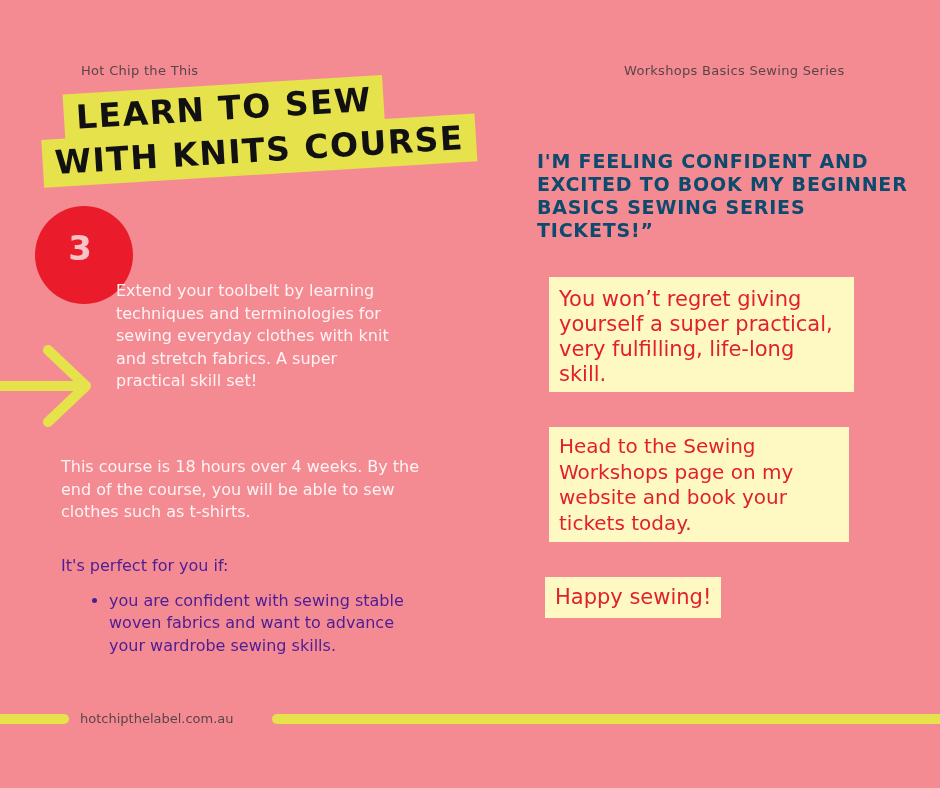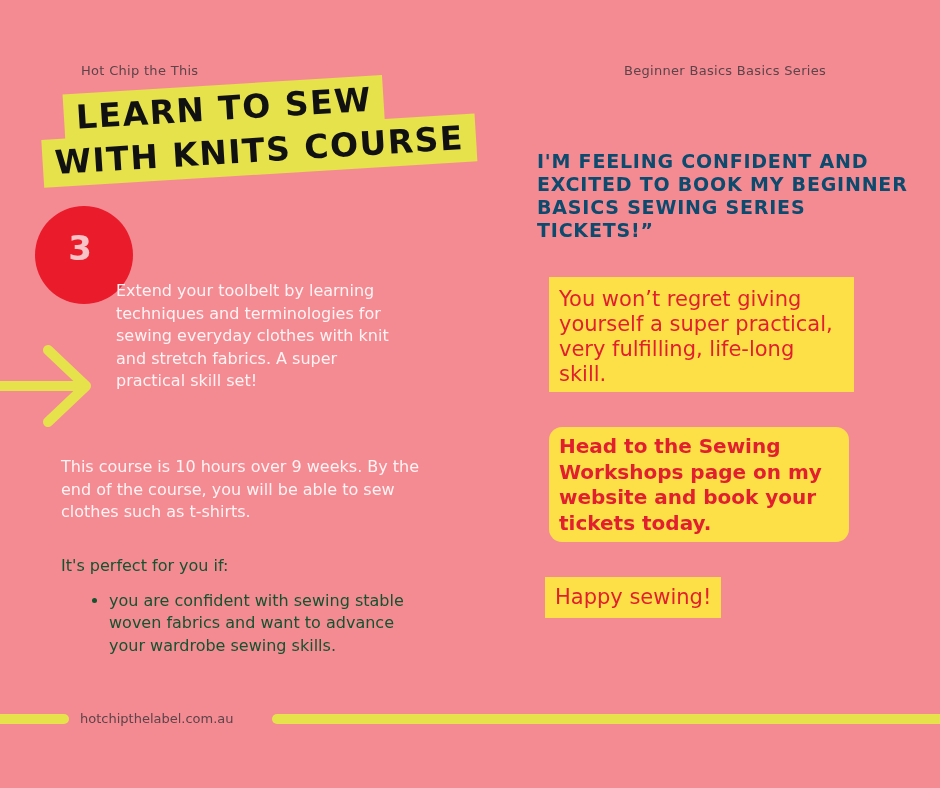--- a/index.html
+++ b/index.html
@@ -12,55 +12,55 @@
         letter-spacing:1.5px; padding:4px 12px; white-space:nowrap; font-family:"DejaVu Sans", sans-serif; }
   .hl1 { left:24px; top:10px; }
   .hl2 { left:0px; top:54px; }
   .badge { position:absolute; left:35px; top:206px; width:98px; height:98px; border-radius:50%; background:#ea1b2a;
            color:#f7c3c7; font-size:34px; font-weight:bold; display:flex; align-items:flex-start; justify-content:center;
            padding-top:0; box-sizing:border-box; }
   .badge span { margin-top:22px; margin-left:-8px; }
   .arrow { position:absolute; left:0; top:342px; }
   .desc { position:absolute; left:116px; top:280px; width:290px; color:#fff3f3; font-size:16px; line-height:22.5px; }
   .p2 { position:absolute; left:61px; top:456px; width:360px; color:#fff3f3; font-size:16px; line-height:22.5px; }
-  .p3 { position:absolute; left:61px; top:555px; width:360px; color:#14532d; font-size:16px; line-height:22.5px; }
+  .p3 { position:absolute; left:61px; top:555px; width:360px; color:#4c1d95; font-size:16px; line-height:22.5px; }
   .p3 ul { margin:0; padding-left:36px; }
   .p3 li { margin:12px; }
   .footer-line-l { position:absolute; left:0; top:714px; width:69px; height:10px; background:#e6e24c; border-radius:0 6px 6px 0; }
   .footer-line-r { position:absolute; left:272px; top:714px; width:668px; height:10px; background:#e6e24c; border-radius:6px 0 0 6px; }
   .footer-url { position:absolute; left:80px; top:711px; font-size:13px; color:#5c4448; }
   .quote { position:absolute; left:537px; top:150px; width:380px; color:#0c4a6e; font-weight:bold; font-size:19px;
            line-height:23px; letter-spacing:0.8px; font-family:"DejaVu Sans", sans-serif; }
-  .box { position:absolute; background:#fde047; color:#e21f2f; }
+  .box { position:absolute; background:#fef9c3; color:#e21f2f; }
   .box1 { left:549px; top:277px; padding:10px 10px 5px 10px; font-size:21px; line-height:25px; width:285px; }
-  .box2 { left:549px; top:427px; padding:7px 10px 6px 10px; font-size:20px; line-height:25.5px; font-weight:bold; width:280px;border-radius:13px; }
+  .box2 { left:549px; top:427px; padding:7px 10px 6px 10px; font-size:20px; line-height:25.5px; font-weight:normal; width:280px; }
   .box3 { left:545px; top:577px; padding:8px 10px; font-size:21px; line-height:25px; }
 </style>
 </head>
 <body>
 
 <div class="brand">Hot Chip the This</div>
-<div class="series">Beginner Basics Basics Series</div>
+<div class="series">Workshops Basics Sewing Series</div>
 
 <div class="title-wrap">
   <div class="hl hl1">LEARN TO SEW</div>
   <div class="hl hl2">WITH KNITS COURSE</div>
 </div>
 
 <div class="badge">
   <span>3</span>
 </div>
 
 <svg class="arrow" width="100" height="90" viewBox="0 0 100 90">
   <line x1="0" y1="44" x2="84" y2="44" stroke="#e6e24c" stroke-width="10" stroke-linecap="round"></line>
   <polyline points="48,8 86,44 48,80" fill="none" stroke="#e6e24c" stroke-width="10" stroke-linecap="round" stroke-linejoin="round"></polyline>
 </svg>
 
 <div class="desc">Extend your toolbelt by learning techniques and terminologies for sewing everyday clothes with knit and stretch fabrics. A super practical skill set!</div>
-<div class="p2">This course is 10 hours over 9 weeks. By the end of the course, you will be able to sew clothes such as t-shirts.</div>
+<div class="p2">This course is 18 hours over 4 weeks. By the end of the course, you will be able to sew clothes such as t-shirts.</div>
 <div class="p3">
   <div>It's perfect for you if:</div>
   <ul>
     <li>you are confident with sewing stable woven fabrics and want to advance your wardrobe sewing skills.</li>
   </ul>
 </div>
 
 <div class="quote">I'M FEELING CONFIDENT AND EXCITED TO BOOK MY BEGINNER BASICS SEWING SERIES TICKETS!”</div>
 <div class="box box1">You won’t regret giving yourself a super practical, very fulfilling, life-long skill.</div>
 <div class="box box2">Head to the Sewing Workshops page on my website and book your tickets today.</div>

